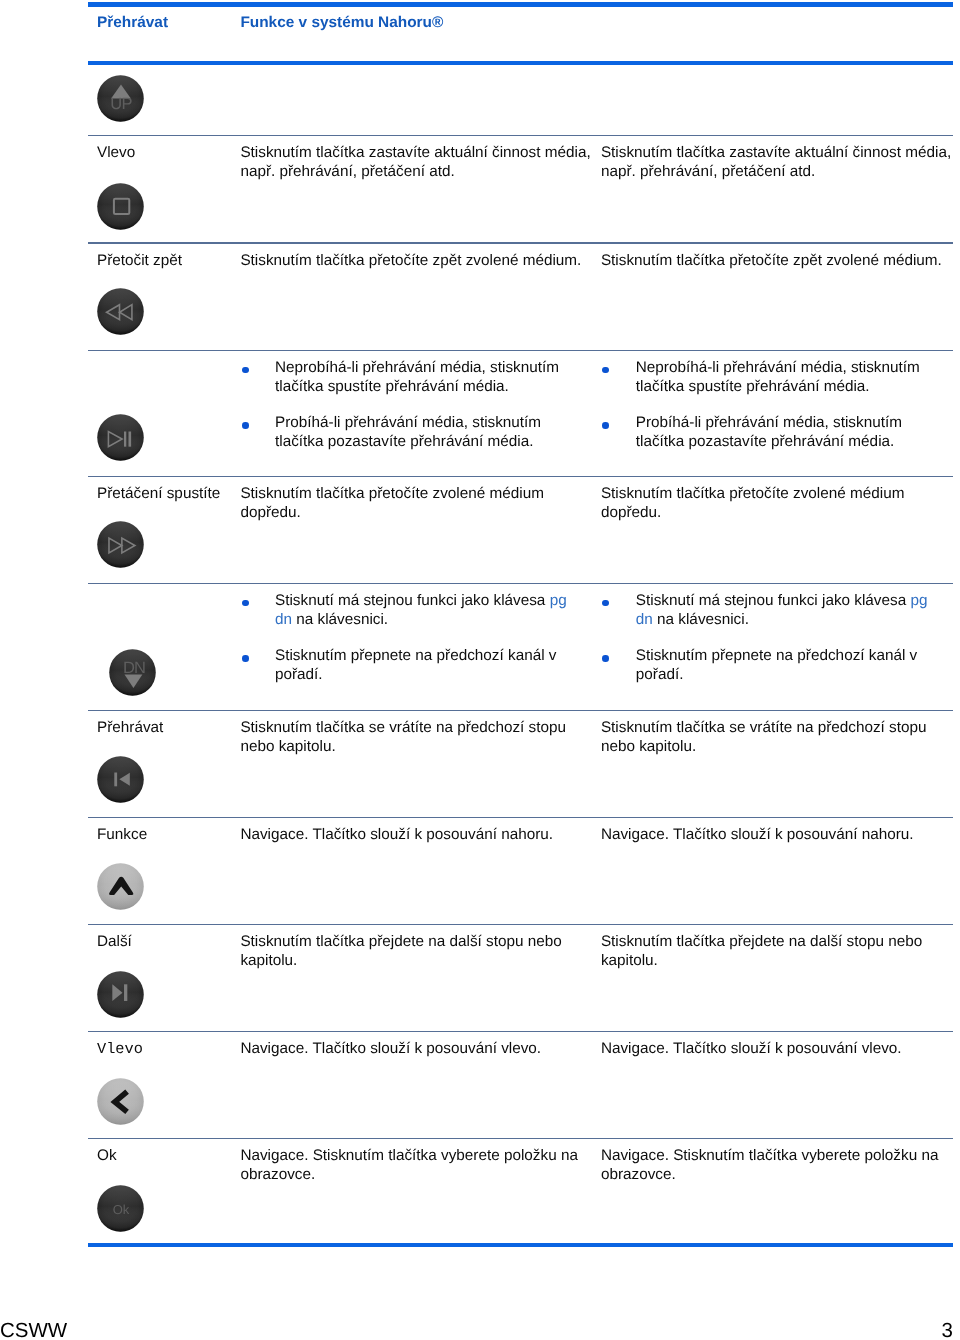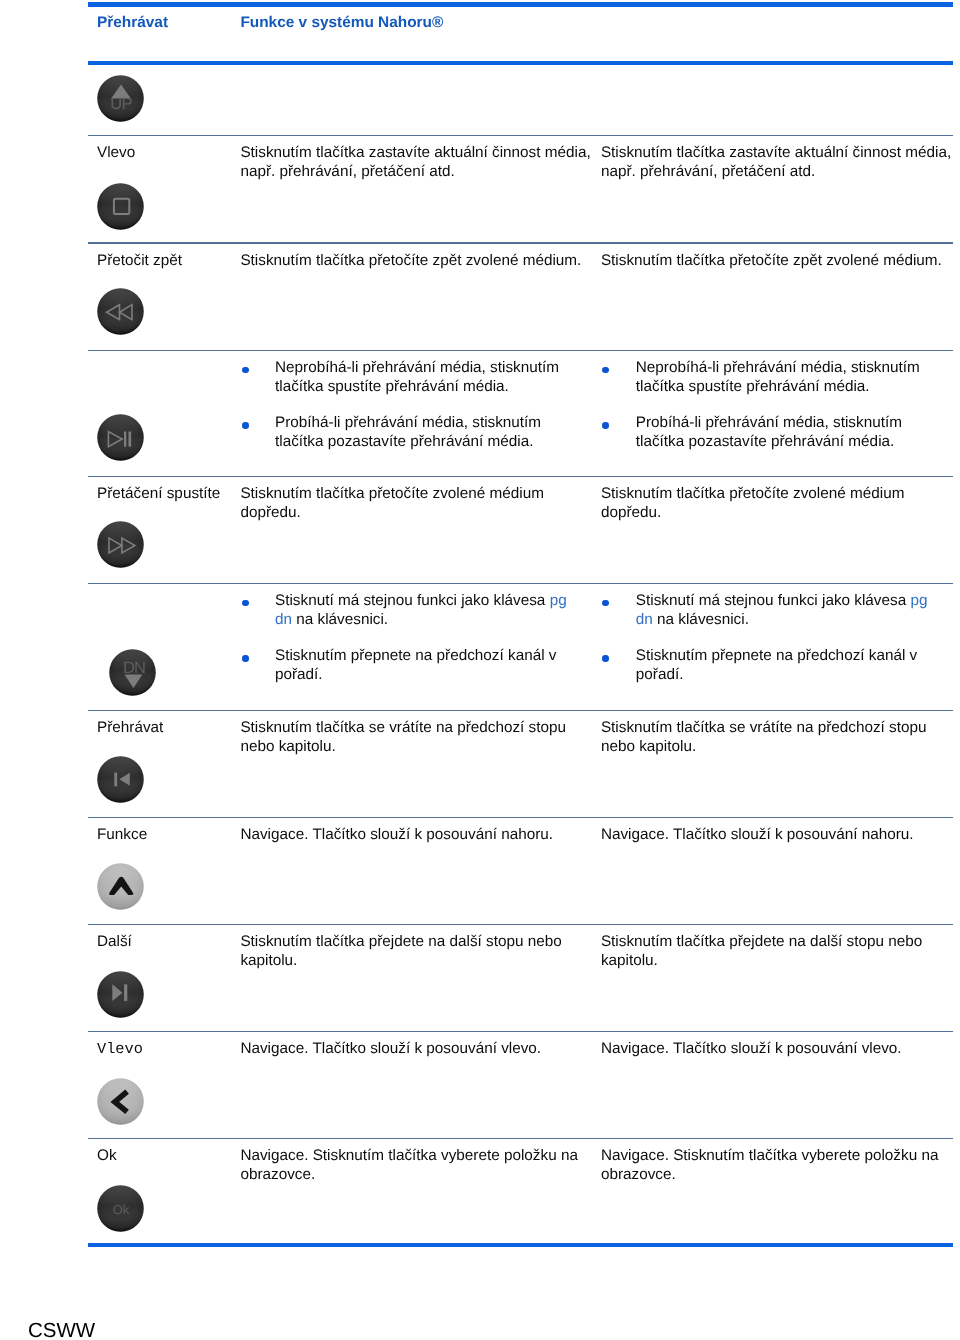--- a/index.html
+++ b/index.html
@@ -24,21 +24,21 @@
 
   .bullet{position:absolute;width:6.5px;height:6.5px;border-radius:50%;
           background:#0a53d2;}
 
   .ico{position:absolute;width:47px;height:47px;}
   .ico-cap{position:absolute;left:0;width:47px;text-align:center;
            font-family:"Liberation Sans",sans-serif;font-weight:normal;
            -webkit-font-smoothing:antialiased;pointer-events:none;}
   .ico svg{display:block;}
 
-  .foot{position:absolute;font-size:20.5px;line-height:20.5px;color:#000;top:1320.5px;padding-left:28px;}
+  .foot{position:absolute;font-size:20.5px;line-height:20.5px;color:#000;top:1320.5px;}
   .foot-pg{font-weight:normal;}
 </style>
 </head>
 <body>
 
 <div class="page" id="page">
 
   <div class="rule rule-thick" style="top:1.5px"></div>
   <div class="rule rule-mid" style="top:61px"></div>
   <div class="rule rule-mid" style="top:1243px"></div>

